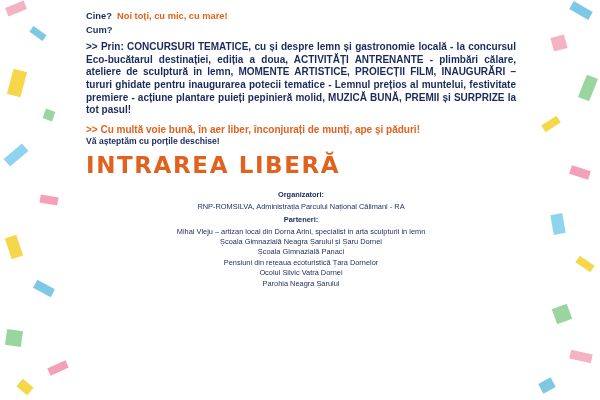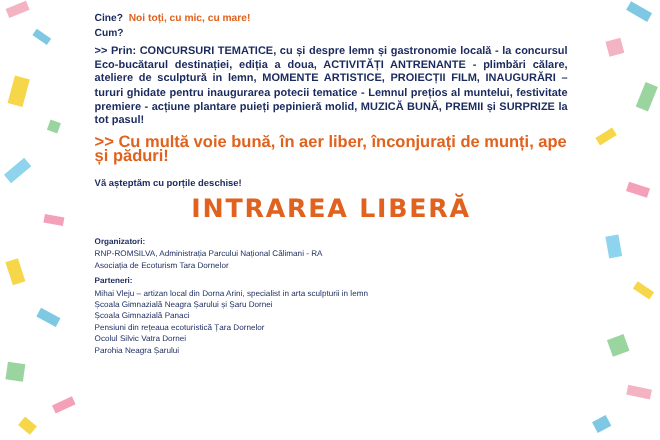--- a/index.html
+++ b/index.html
@@ -64,42 +64,41 @@
   }
   .para {
     font-size: 10px;
     line-height: 12.6px;
     color: #1b2a5e;
     font-weight: bold;
     margin-bottom: 7px;
     text-align: justify;
   }
   .para2 {
-    font-size: 15px;
+    font-size: 10px;
     line-height: 12.6px;
     color: #e0621e;
     font-weight: bold;
-    margin-bottom: 12px;
   }
   .closing {
     font-size: 8.6px;
     color: #1b2a5e;
     font-weight: bold;
     margin-bottom: 2px;
   }
   .free-entry {
-    text-align: center;
     color: #e0621e;
     font-size: 23px;
     letter-spacing: 1.6px;
     font-weight: bold;
     margin: 6px 0 12px 0;
     font-family: "DejaVu Sans", sans-serif;
   }
   .credits {
+    text-align: center;
     color: #1b2a5e;
     font-size: 7.4px;
     line-height: 10.4px;
   }
   .credits .head {
     font-weight: bold;
     margin-top: 3px;
     margin-bottom: 1px;
   }
   .credits .row {
@@ -150,21 +149,20 @@
 
     <div class="para2">&gt;&gt; Cu multă voie bună, în aer liber, înconjurați de munți, ape și păduri!</div>
 
     <div class="closing">Vă așteptăm cu porțile deschise!</div>
 
     <div class="free-entry">INTRAREA LIBERĂ</div>
 
     <div class="credits">
       <div class="head">Organizatori:</div>
       <div class="row">RNP-ROMSILVA, Administrația Parcului Național Călimani - RA</div>
-      <div class="row">Asociația de Ecoturism Tara Dornelor</div>
       <div class="head">Parteneri:</div>
       <div class="row">Mihai Vleju – artizan local din Dorna Arini, specialist in arta sculpturii in lemn</div>
       <div class="row">Școala Gimnazială Neagra Șarului și Șaru Dornei</div>
       <div class="row">Școala Gimnazială Panaci</div>
       <div class="row">Pensiuni din rețeaua ecoturistică Țara Dornelor</div>
       <div class="row">Ocolul Silvic Vatra Dornei</div>
       <div class="row">Parohia Neagra Șarului</div>
     </div>
 
   </div>

